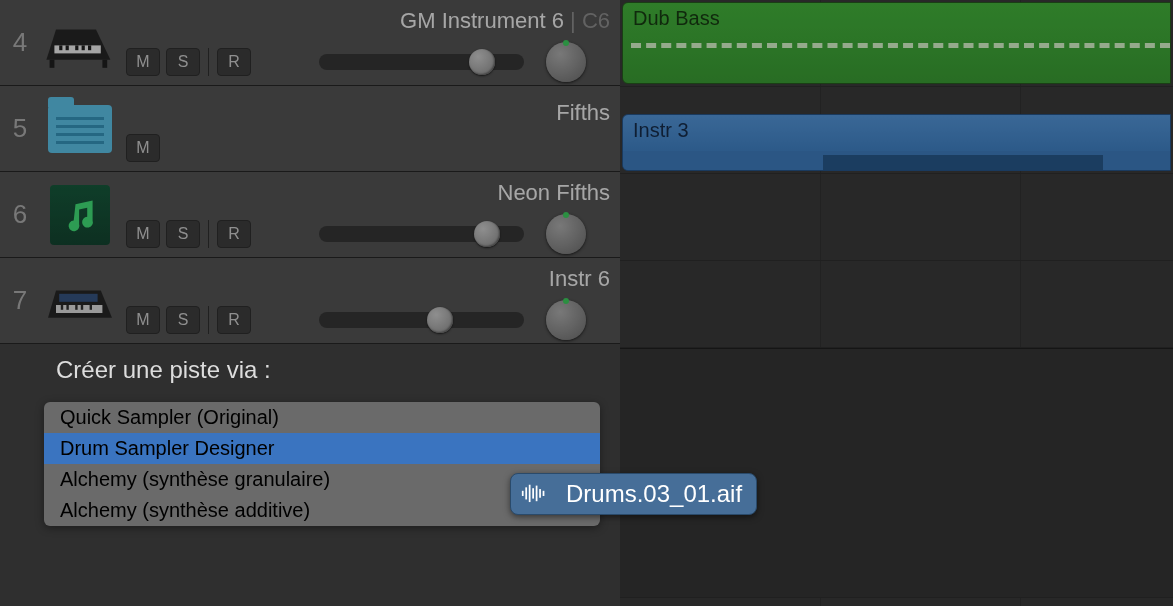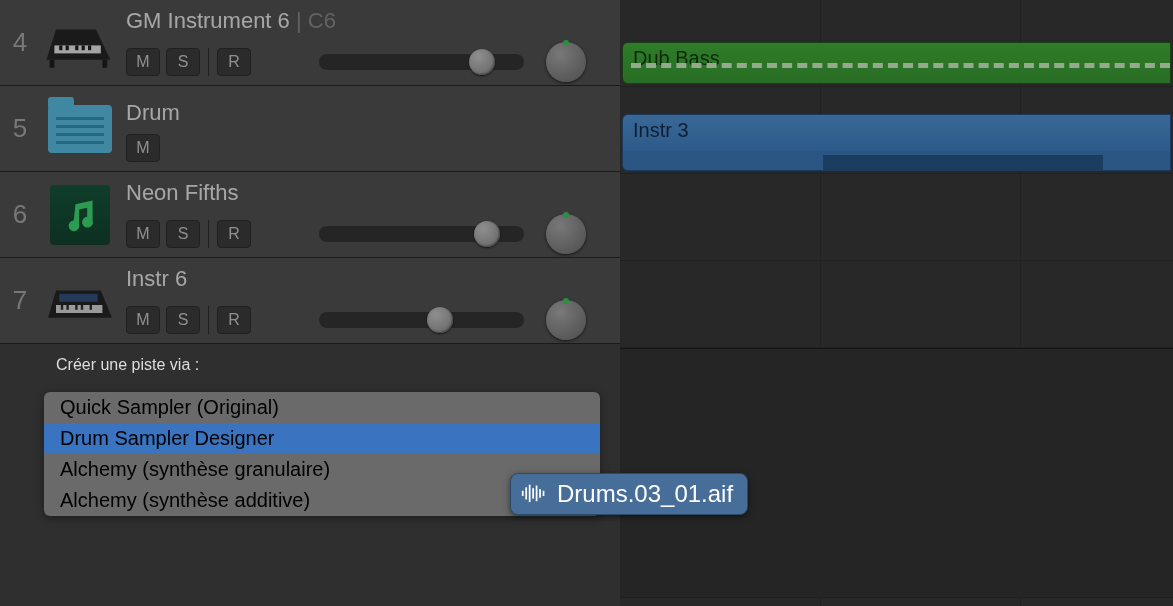--- a/index.html
+++ b/index.html
@@ -23,21 +23,21 @@
       background: #4a4a4a;
     }
     .track-num {
       width: 40px; text-align: center;
       font-size: 26px; color: #aaa;
     }
     .track-icon {
       width: 80px; height: 80px;
       display: flex; align-items: center; justify-content: center;
     }
-    .track-main { flex: 1; padding: 6px 10px 2px 6px; }
+    .track-main { flex: 1; padding: 6px 10px 2px 6px; text-align: right; }
     .track-name {
       font-size: 22px; color: #f0f0f0;
       margin-bottom: 8px;
       white-space: nowrap;
     }
     .track-name .suffix { color: #888; }
     .track-controls { display: flex; align-items: center; gap: 8px; }
     .msr { display: flex; gap: 6px; }
     .msr-btn {
       width: 34px; height: 28px;
@@ -90,21 +90,20 @@
       left: 2px; right: 2px;
       border-radius: 6px 0 0 6px;
       padding: 4px 10px;
       font-size: 20px;
       overflow: hidden;
     }
     .clip-green {
       background: linear-gradient(#39b030, #2f9828);
       color: #0a3005;
       border: 1px solid #1a5012;
-      margin-top: 40px;
     }
     .clip-green::after {
       content: '';
       position: absolute;
       left: 8px; right: 0;
       top: 50%; height: 0;
       border-top: 5px dashed #d6f6c8;
     }
     .clip-blue {
       background: linear-gradient(#4a90d8, #2a70b8);
@@ -130,21 +129,21 @@
     }
 
     
     .create-popup {
       position: absolute;
       left: 44px; top: 346px;
       width: 556px;
       z-index: 5;
     }
     .create-title {
-      font-size: 16px; color: #ddd;
+      font-size: 24px; color: #ddd;
       padding: 10px 12px;
     }
     .menu {
       margin-top: 8px;
       background: #6a6a6a;
       border-radius: 6px;
       overflow: hidden;
       box-shadow: 0 2px 8px rgba(0,0,0,0.4);
     }
     .menu-item {
@@ -157,21 +156,21 @@
     }
 
     
     .drag-chip {
       position: absolute;
       left: 510px; top: 473px;
       background: #466e98;
       border: 1px solid #2a4a6a;
       border-radius: 8px;
       padding: 6px 14px 6px 10px;
-      display: flex; align-items: center; gap: 10px;
+      display: flex; align-items: center; gap: 19px;
       box-shadow: 0 2px 6px rgba(0,0,0,0.5);
       z-index: 10;
     }
     .drag-chip .wave {
       width: 26px; height: 22px;
     }
     .drag-chip .label {
       font-size: 24px; color: #fff;
     }
     .icon-note-box {
@@ -252,21 +251,21 @@
             <div class="lines">
               <div></div>
               <div></div>
               <div></div>
               <div></div>
             </div>
           </div>
       </div>
       <div class="track-main">
         <div class="track-name">
-          <span>Drum</span>
+          <span>Fifths</span>
         </div>
         <div class="track-controls">
           <div class="msr">
             <div class="msr-btn">M</div>
           </div>
         </div>
       </div>
     </div>
 
     <div class="track-row">

